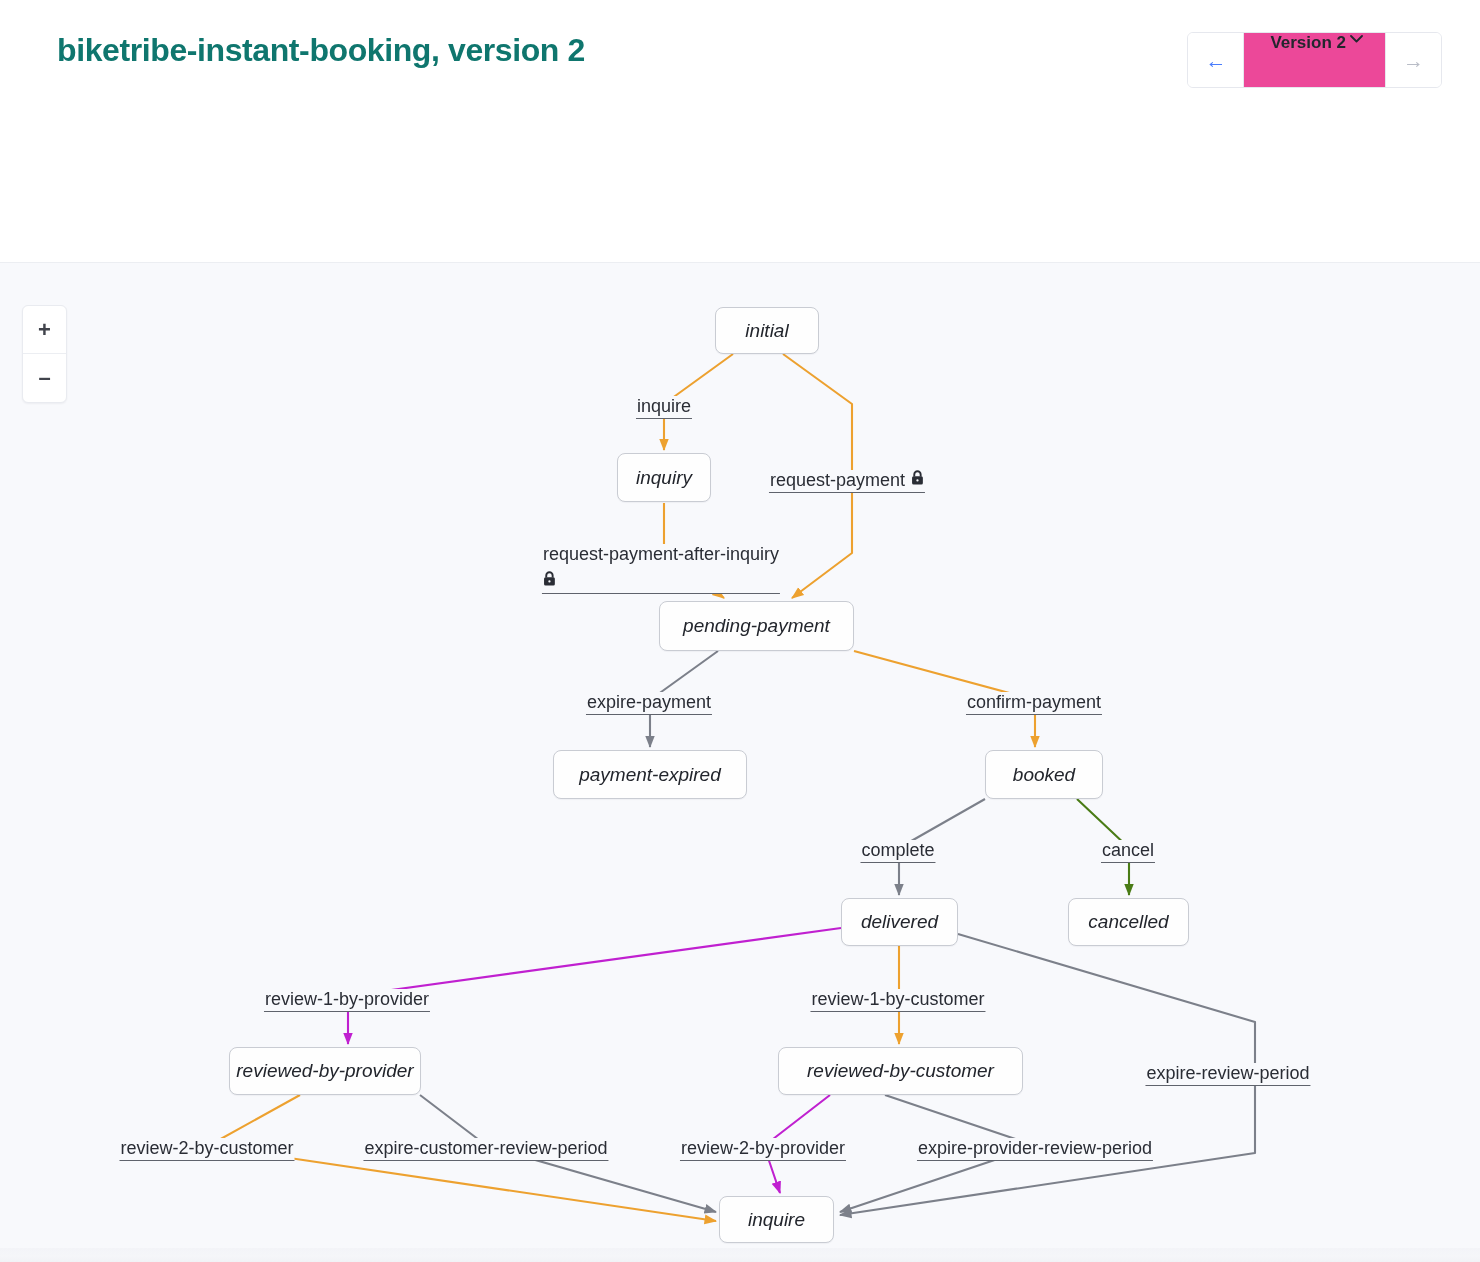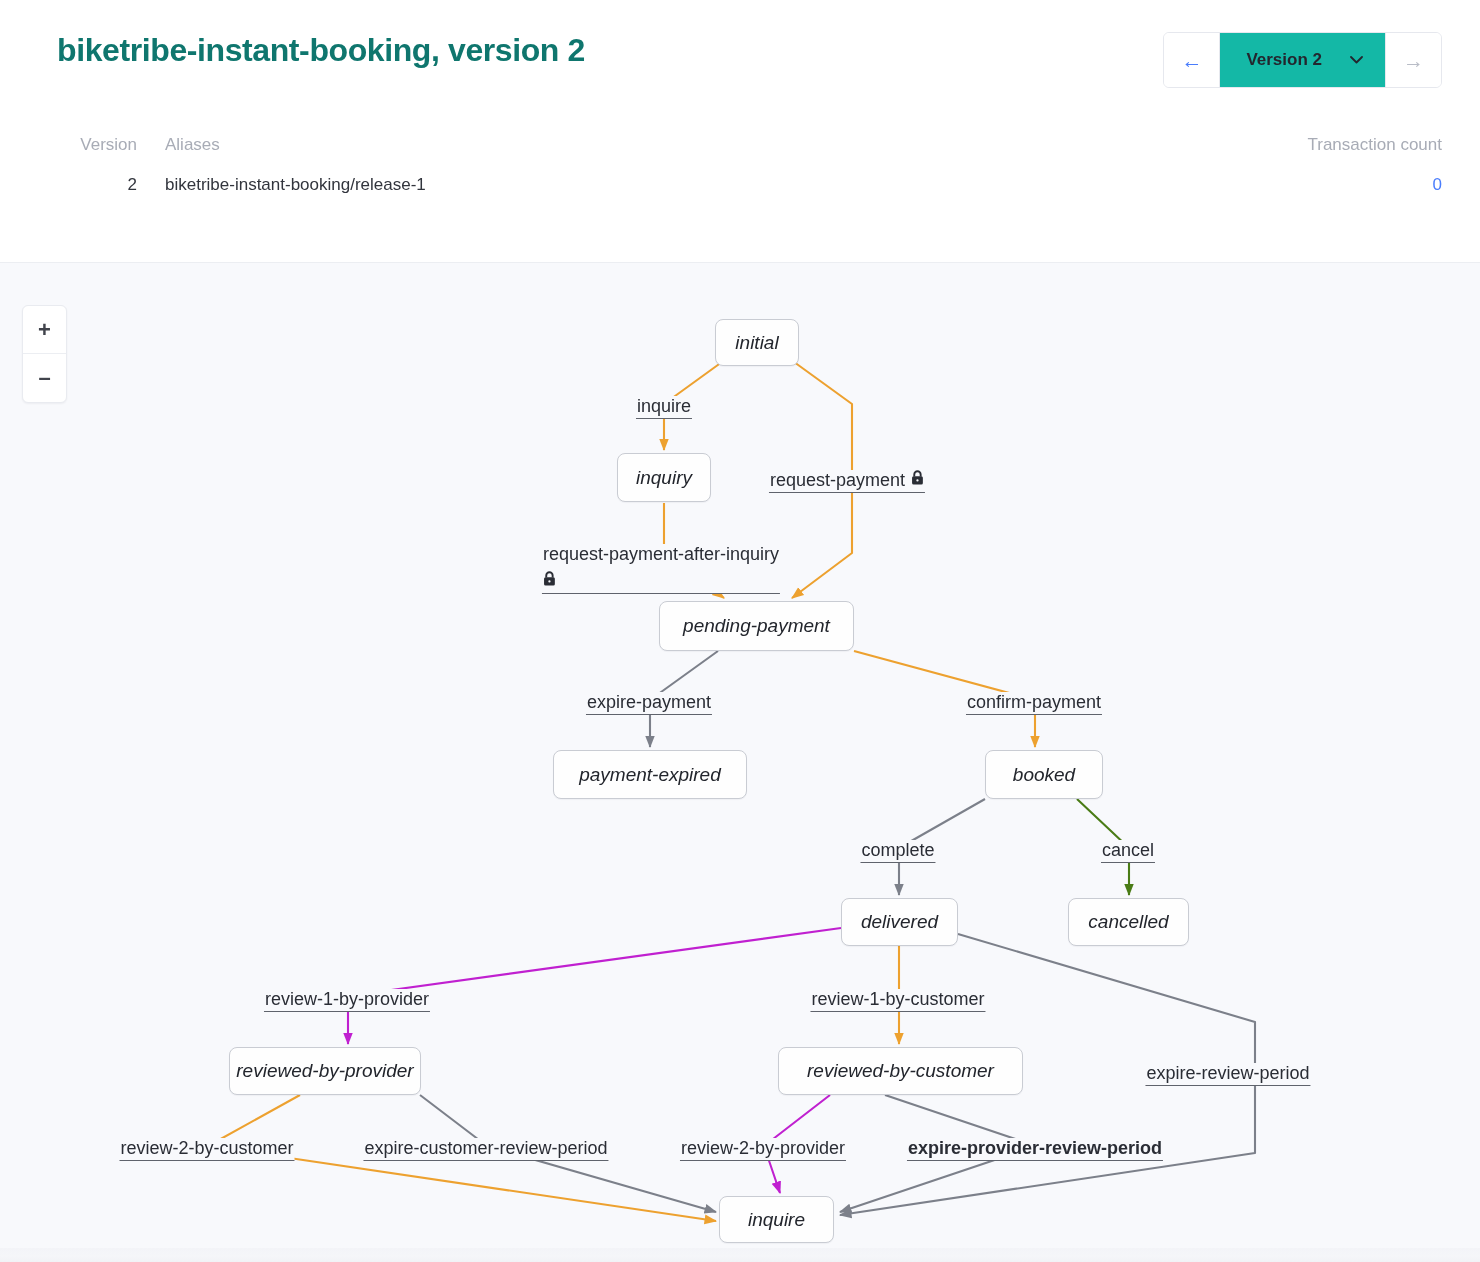--- a/index.html
+++ b/index.html
@@ -33,22 +33,22 @@
     background: #fff; overflow: hidden;
   }
   .vn-btn {
     width: 56px; display: flex; align-items: center; justify-content: center;
     background: #fff; border: none; cursor: pointer;
     font-size: 21px; line-height: 1;
   }
   .vn-btn.prev { color: #4a7dfc; border-right: 1px solid #e6e8ee; }
   .vn-btn.next { color: #b9bdc7; border-left: 1px solid #e6e8ee; }
   .vn-select {
-    display: flex; align-items: center; gap: 28px;
-    padding: 0 22px 0 26px; background: #14b8a6; cursor: pointer;
+    display: flex; align-items: flex-start; gap: 4px;
+    padding: 0 22px 0 26px; background: #ec4899; cursor: pointer;
   }
   .vn-select .vn-label {
     font-size: 17px; font-weight: 600; color: #23262e; white-space: nowrap;
   }
   .vn-caret { color: #23262e; font-size: 11px; display:block; }
 
   
   .meta { position: absolute; left: 0; top: 135px; width: 1480px; }
   .meta-head, .meta-row { position: relative; height: 40px; }
   .col-version { position: absolute; left: 57px; width: 80px; text-align: right; }
@@ -128,32 +128,20 @@
           <svg width="13" height="8" viewBox="0 0 13 8" aria-hidden="true">
             <path d="M1 1 L6.5 6.5 L12 1" fill="none" stroke="#23262e" stroke-width="1.8" stroke-linecap="round" stroke-linejoin="round"></path>
           </svg>
         </span>
       </div>
       <button class="vn-btn next">
         <span>→</span>
       </button>
     </div>
 
-    <div class="meta">
-      <div class="meta-head">
-        <div class="col-version"><span class="cell">Version</span></div>
-        <div class="col-aliases"><span class="cell">Aliases</span></div>
-        <div class="col-count"><span class="cell">Transaction count</span></div>
-      </div>
-      <div class="meta-row">
-        <div class="col-version"><span class="cell">2</span></div>
-        <div class="col-aliases"><span class="cell">biketribe-instant-booking/release-1</span></div>
-        <div class="col-count"><span class="cell">0</span></div>
-      </div>
-    </div>
   </div>
 
   <div class="graph">
 
     <div class="zoom-ctl">
       <button class="zoom-btn zoom-in">+</button>
       <button class="zoom-btn zoom-out">–</button>
     </div>
 
     <svg class="graph-svg" id="edge-layer" viewBox="0 0 1480 999">
@@ -181,21 +169,21 @@
         <path d="M 841 665 L 348 733 L 348 781" fill="none" stroke="#c020d0" stroke-width="2.1" stroke-linejoin="round" stroke-linecap="butt" marker-end="url(#arr3)"></path>
         <path d="M 899 683 L 899 733 L 899 781" fill="none" stroke="#eda12f" stroke-width="2.1" stroke-linejoin="round" stroke-linecap="butt" marker-end="url(#arr0)"></path>
         <path d="M 958 671 L 1255 759 L 1255 890 L 840 952" fill="none" stroke="#7c808a" stroke-width="2.1" stroke-linejoin="round" stroke-linecap="butt" marker-end="url(#arr1)"></path>
         <path d="M 300 832 L 208 883 L 716 958" fill="none" stroke="#eda12f" stroke-width="2.1" stroke-linejoin="round" stroke-linecap="butt" marker-end="url(#arr0)"></path>
         <path d="M 420 832 L 487 883 L 716 949" fill="none" stroke="#7c808a" stroke-width="2.1" stroke-linejoin="round" stroke-linecap="butt" marker-end="url(#arr1)"></path>
         <path d="M 830 832 L 764 883 L 780 930" fill="none" stroke="#c020d0" stroke-width="2.1" stroke-linejoin="round" stroke-linecap="butt" marker-end="url(#arr3)"></path>
         <path d="M 885 832 L 1036 883 L 840 949" fill="none" stroke="#7c808a" stroke-width="2.1" stroke-linejoin="round" stroke-linecap="butt" marker-end="url(#arr1)"></path>
       </svg>
 
     <div id="node-layer">
-        <div class="node" style="left: 715px; top: 56px; width: 84px; height: 47px; justify-content: center;">
+        <div class="node" style="left: 715px; top: 44px; width: 104px; height: 47px; justify-content: center;">
           <span>initial</span>
         </div>
         <div class="node" style="left: 617px; top: 190px; width: 94px; height: 49px;">
           <span>inquiry</span>
         </div>
         <div class="node" style="left: 659px; top: 338px; width: 195px; height: 50px;">
           <span>pending-payment</span>
         </div>
         <div class="node" style="left: 553px; top: 487px; width: 194px; height: 49px;">
           <span>payment-expired</span>
@@ -262,20 +250,20 @@
         </div>
         <div class="elabel" style="left: 207px; top: 875px;">
           <span>review-2-by-customer</span>
         </div>
         <div class="elabel" style="left: 486px; top: 875px;">
           <span>expire-customer-review-period</span>
         </div>
         <div class="elabel" style="left: 763px; top: 875px;">
           <span>review-2-by-provider</span>
         </div>
-        <div class="elabel" style="left: 1035px; top: 875px; font-weight: bold;">
+        <div class="elabel" style="left: 1035px; top: 875px;">
           <span>expire-provider-review-period</span>
         </div>
       </div>
 
     <div class="hscroll"></div>
   </div>
 </div>
 
 </body></html>

